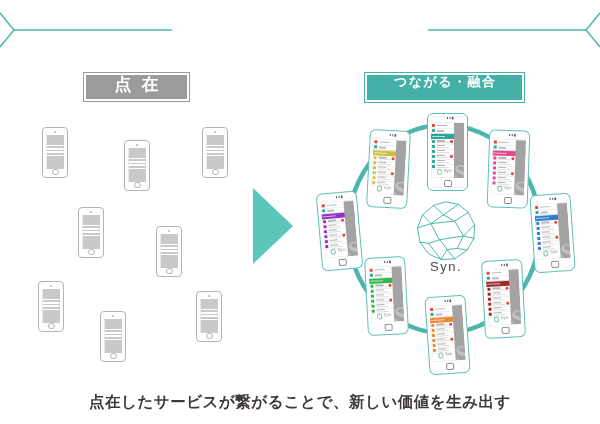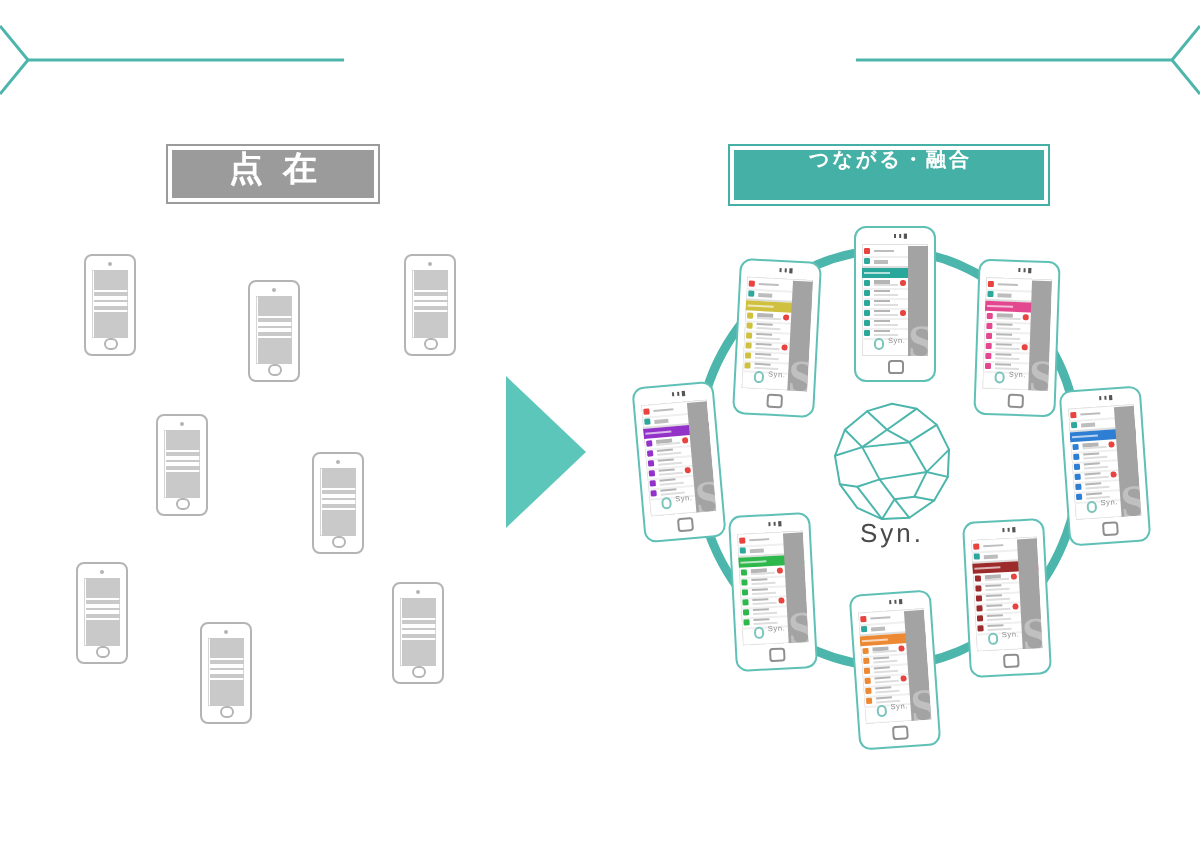--- a/index.html
+++ b/index.html
@@ -13,21 +13,21 @@
 
   
   .seclabel{position:absolute;display:flex;justify-content:center;
     color:#fff;font-weight:bold;box-sizing:border-box;margin-top:12px;}
   .seclabel .inner{width:100%;text-align:center;}
   .label-gray{left:83px;top:60px;width:107px;height:30px;background:var(--gray-label-bg);
     border:1px solid var(--gray-label-bg);box-shadow:inset 0 0 0 2px #fff;
     font-size:17px;letter-spacing:10px;text-indent:10px;}
   .label-teal{left:364px;top:60px;width:161px;height:31px;background:var(--teal-label-bg);
     border:1px solid var(--teal-label-bg);box-shadow:inset 0 0 0 2px #fff;
-    font-size:10px;letter-spacing:1.5px;text-indent:1.5px;}
+    font-size:13px;letter-spacing:1.5px;text-indent:1.5px;}
 
   
   .gphone{position:absolute;width:26px;height:51px;border:1px solid var(--wireframe-gray);
     border-radius:4px;background:#fff;box-sizing:border-box;}
   .gcam{position:absolute;top:2.5px;left:50%;width:2px;height:2px;margin-left:-1px;
     border-radius:50%;background:var(--wireframe-gray);}
   .gscreen{position:absolute;left:3px;right:3px;top:6.5px;bottom:8.5px;
     box-shadow:inset 0 0 0 0.5px #d6d6d6;padding:0;}
   .gblk{margin:0 0.5px;background:var(--wireframe-fill);}
   .gblk.b1{height:10px;margin-top:0.5px;}
@@ -686,13 +686,14 @@
       <path d="M40,64 L22,70 L8,68"></path>
       <path d="M22,70 L42,96"></path>
       <path d="M40,64 L52,80 L64,95"></path>
       <path d="M52,80 L42,96"></path>
       <path d="M78,58 L68,78 L84,81"></path>
       <path d="M52,80 L68,78"></path>
     </g>
   </svg>
   <div class="center-logo-text">Syn.</div>
 
+  <div class="caption">点在したサービスが繋がることで、新しい価値を生み出す</div>
 </div>
 
 </body></html>

